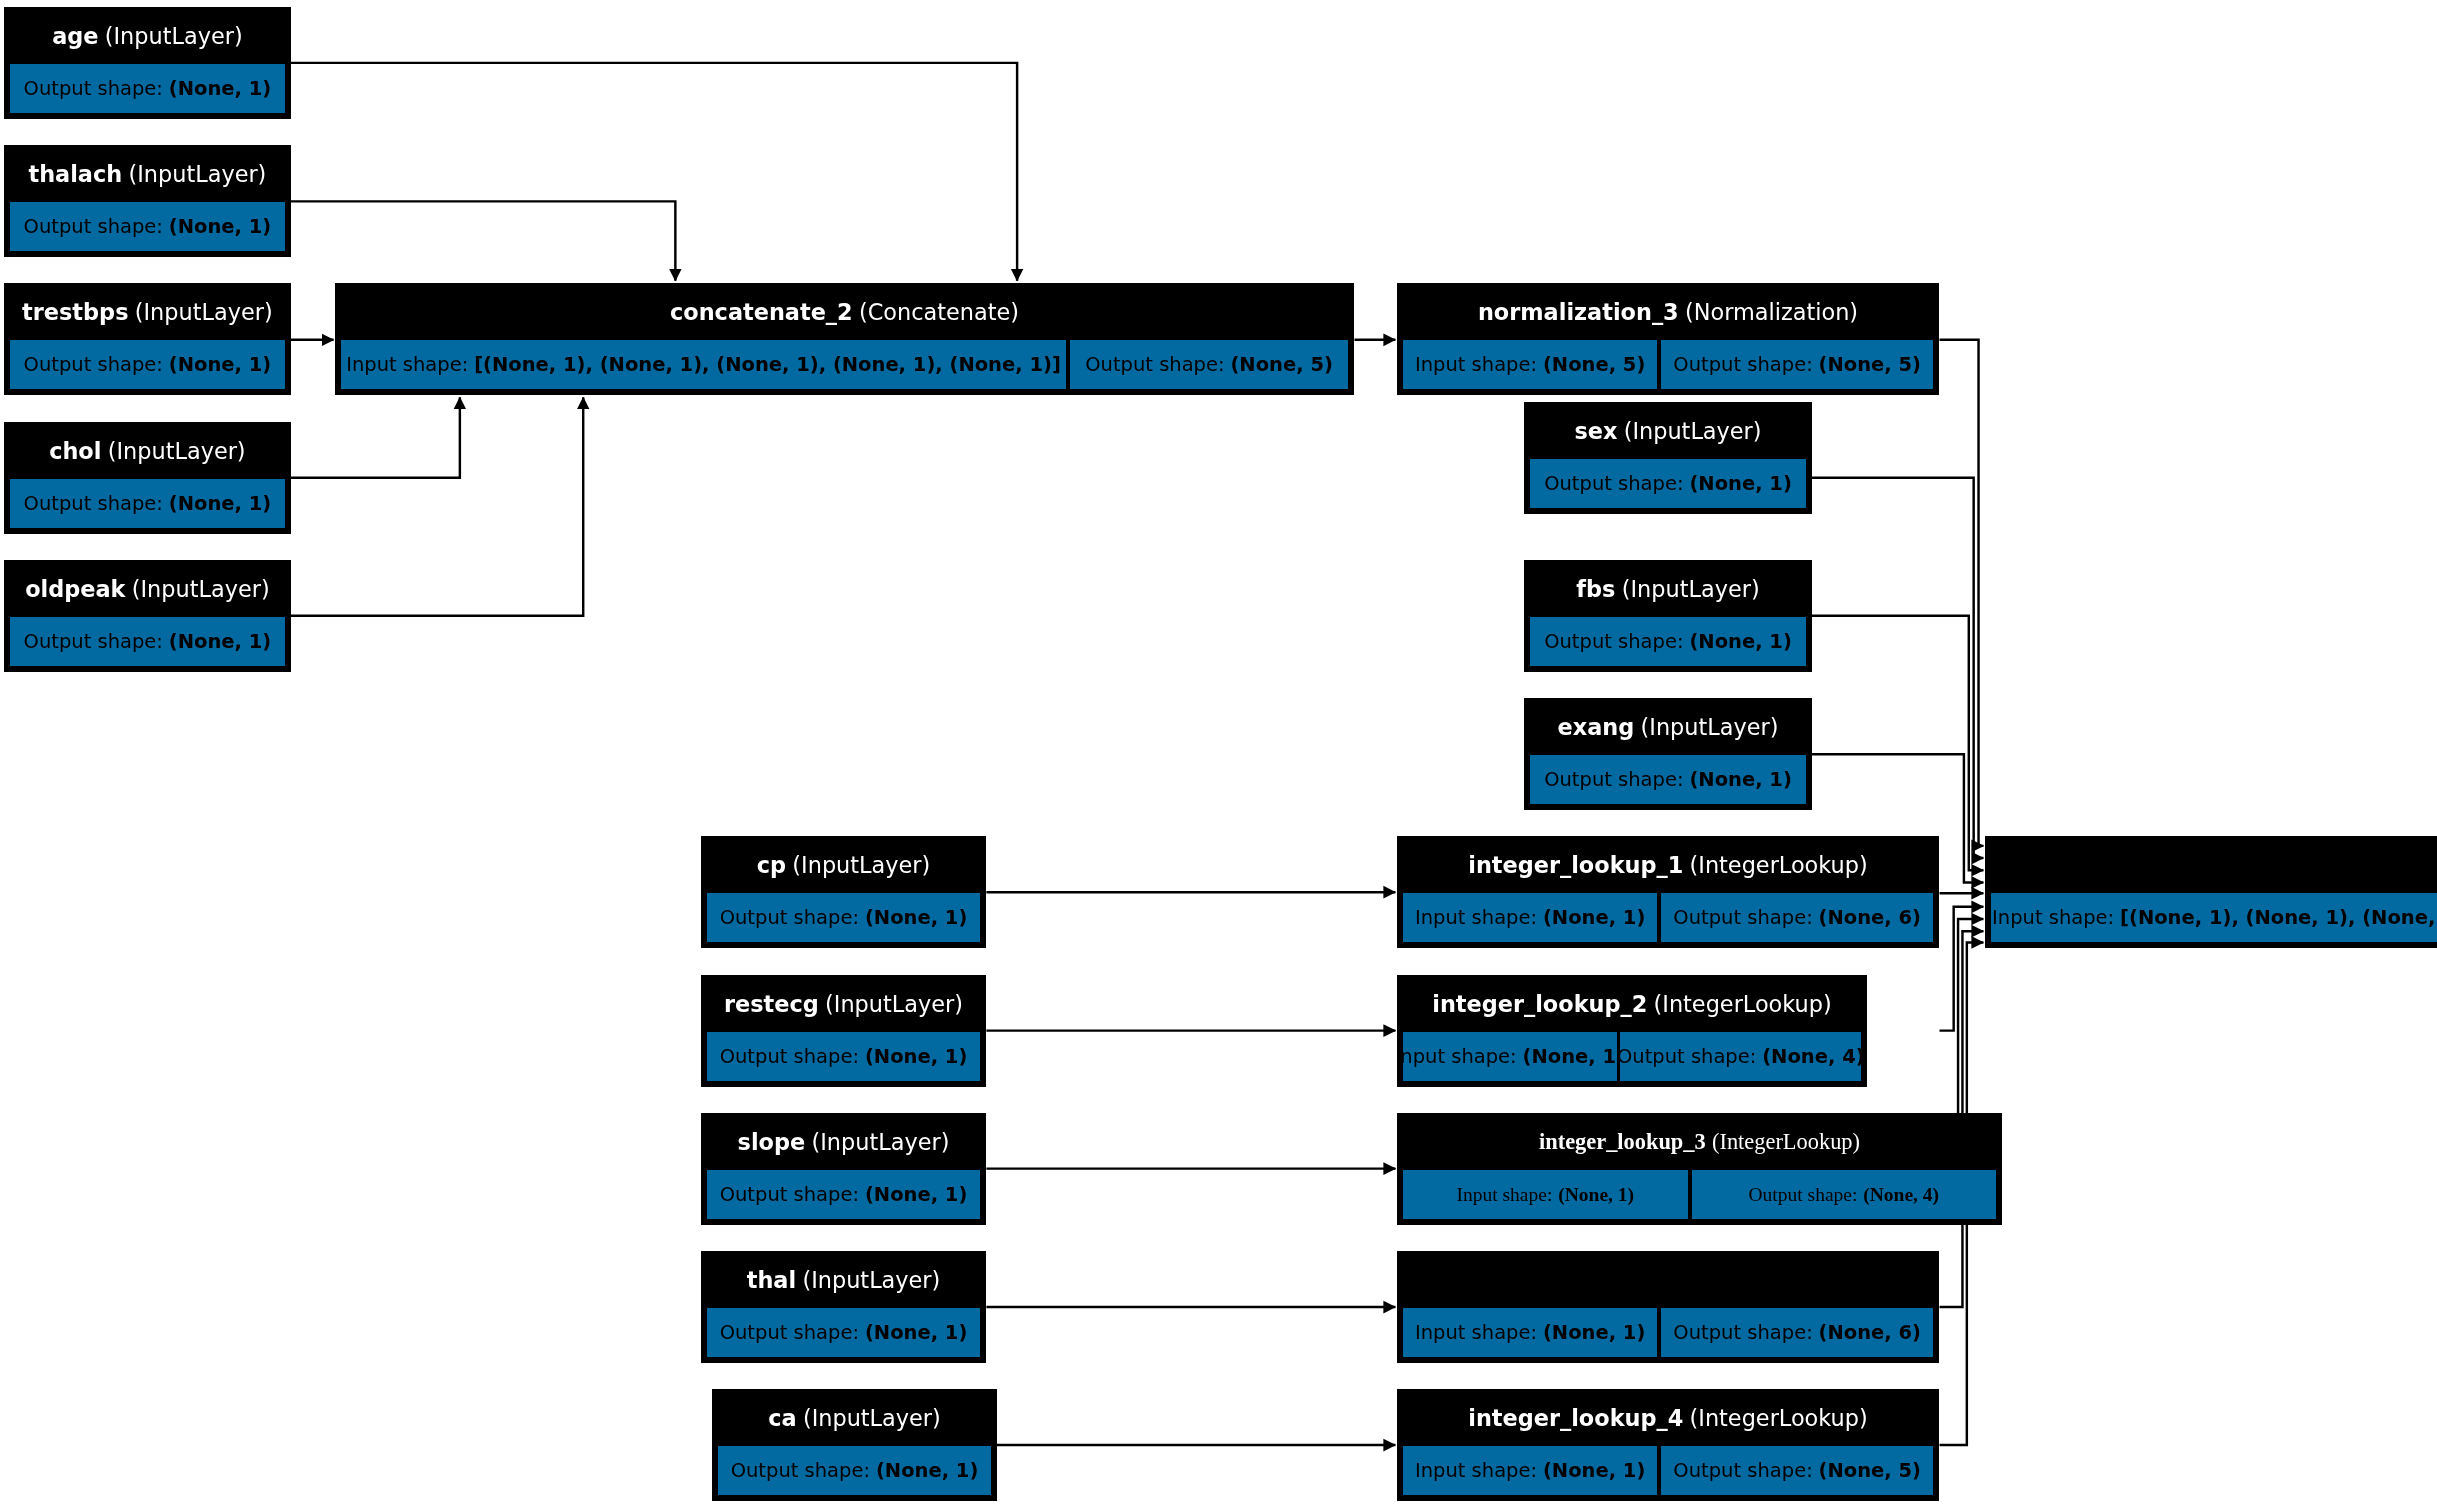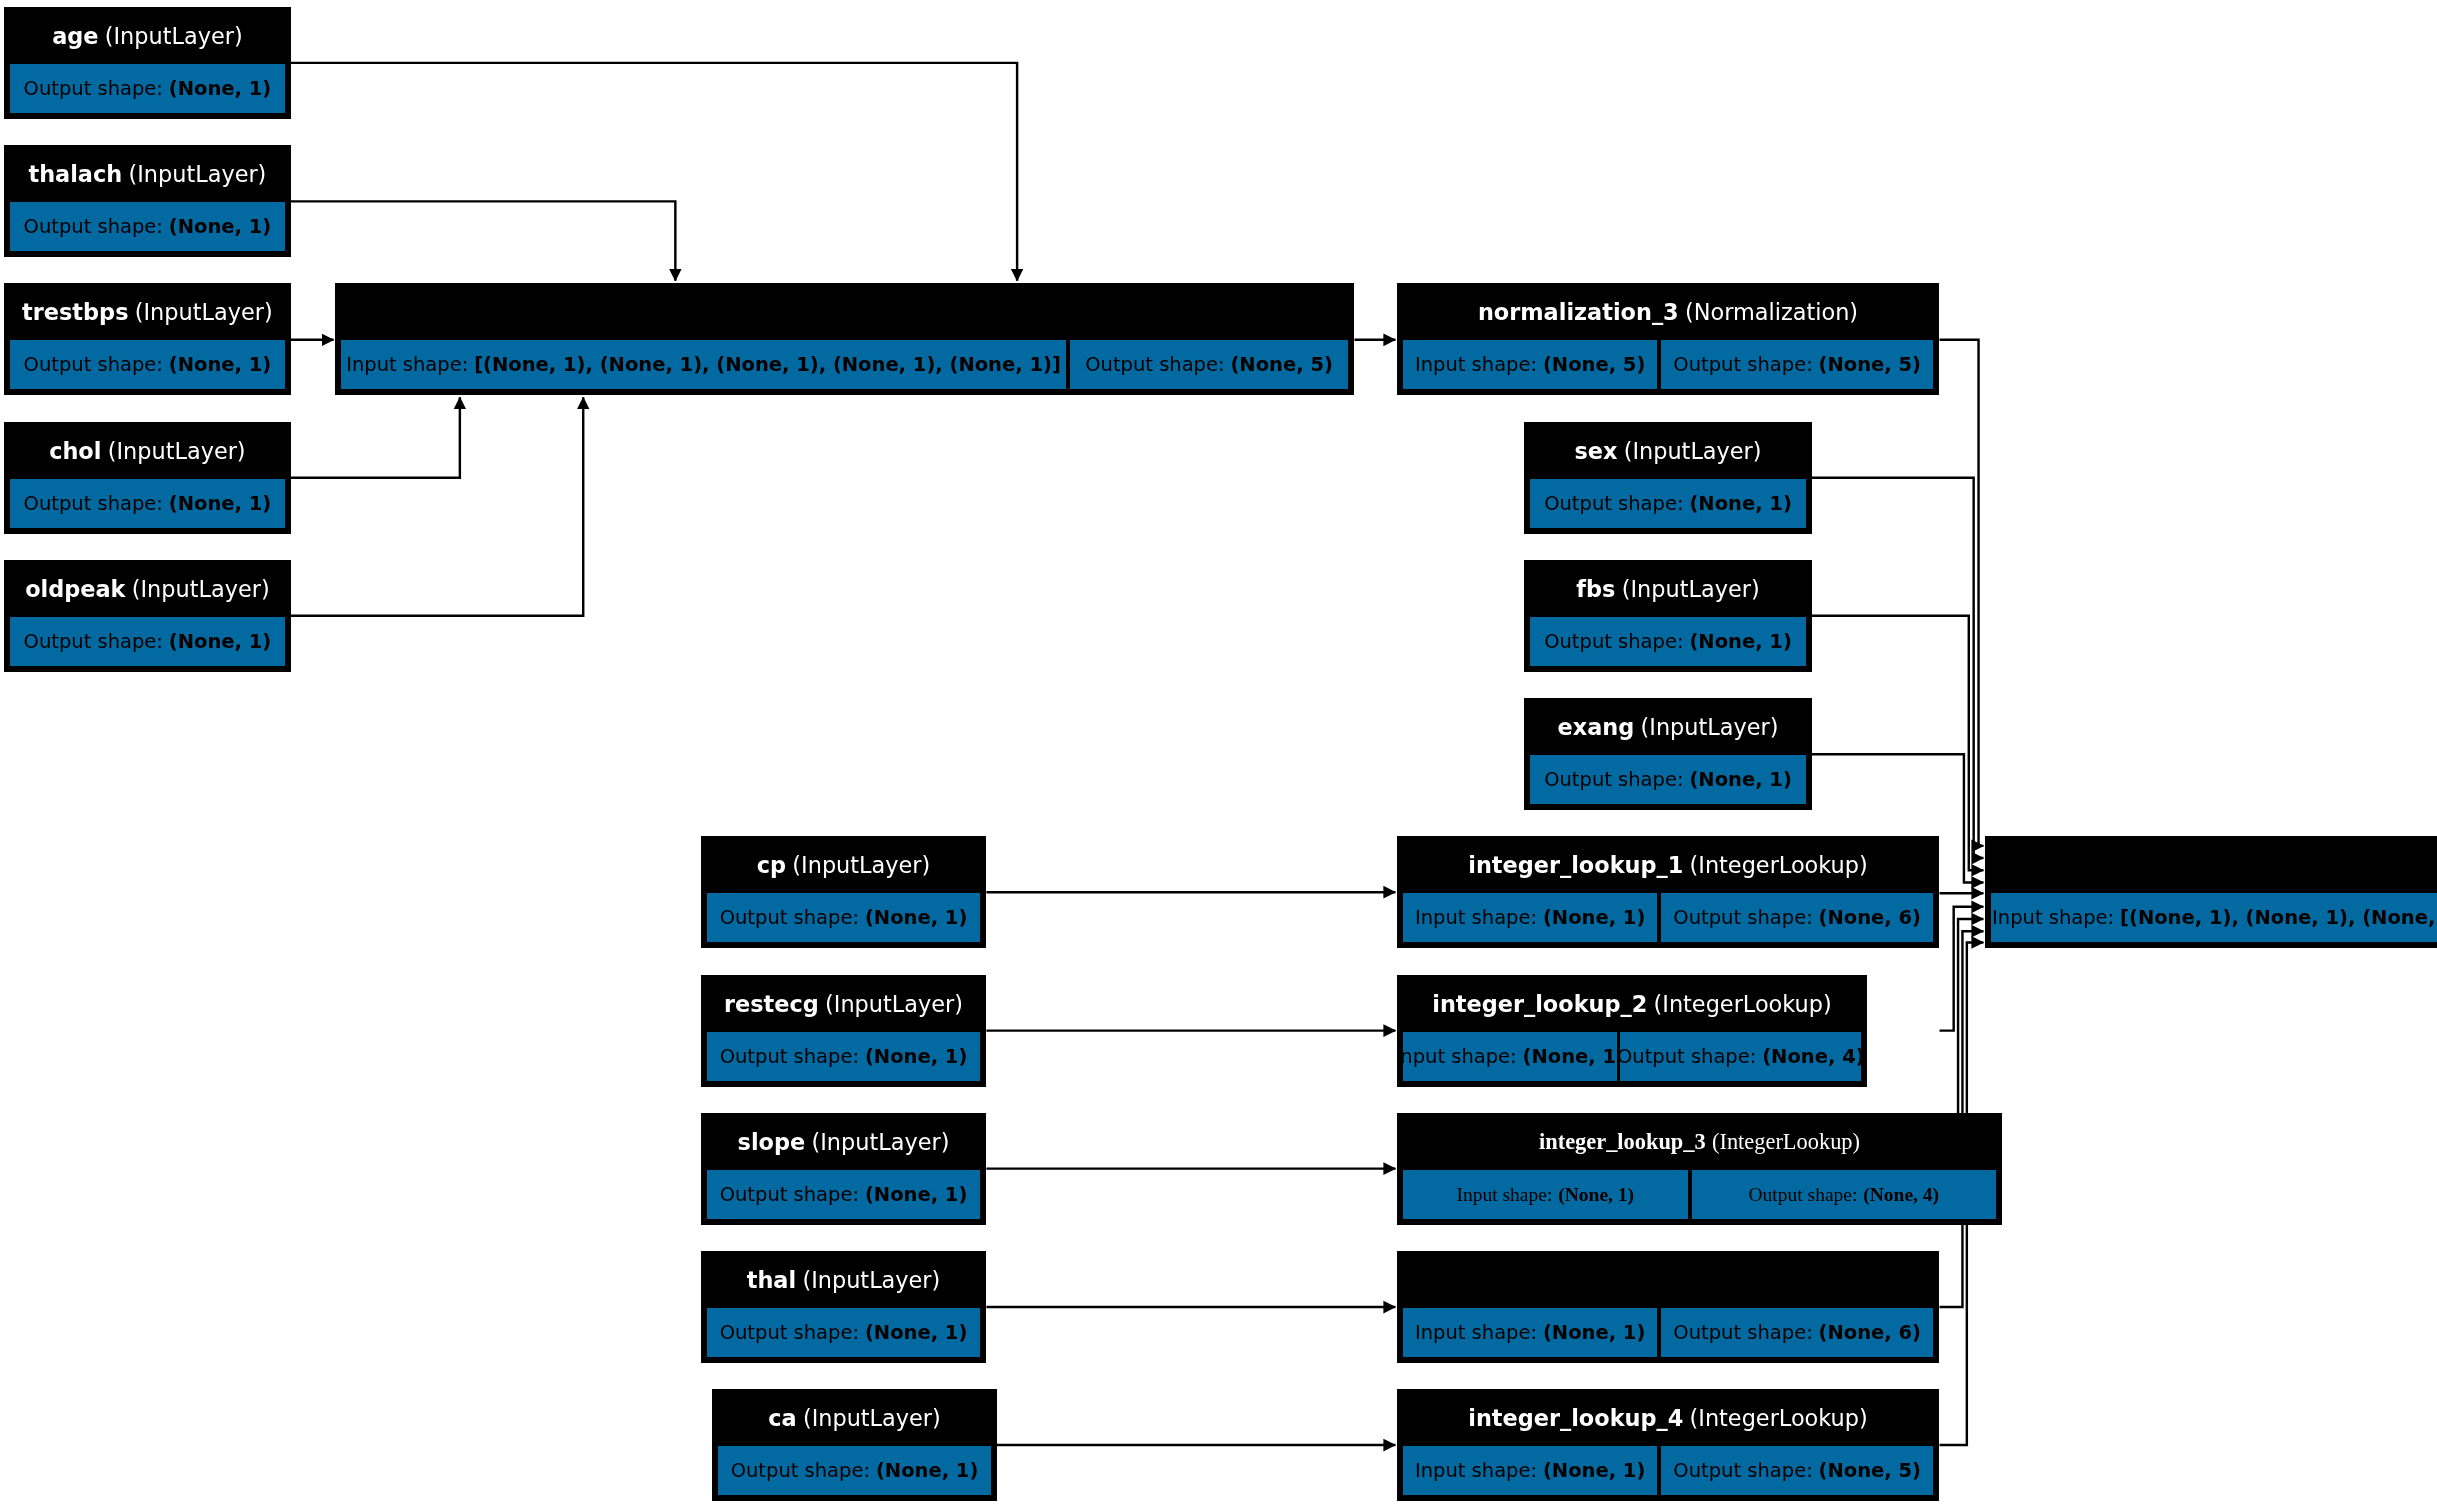--- a/index.html
+++ b/index.html
@@ -156,20 +156,24 @@
       </div>
     <div class="cells">
       <div class="cell grow">
           <span class="lbl">Output shape:</span>
           <span class="val">(None, 1)</span>
         </div>
     </div>
   </div>
 
   <div class="node" style="left:335px; top:283px; width:1019px;">
+    <div class="hdr">
+        <span class="nm">concatenate_2</span>
+        <span class="tp">(Concatenate)</span>
+      </div>
     <div class="cells">
       <div class="cell" style="width:72%;">
           <span class="lbl">Input shape:</span>
           <span class="val">[(None, 1), (None, 1), (None, 1), (None, 1), (None, 1)]</span>
         </div>
       <div class="cell grow">
           <span class="lbl">Output shape:</span>
           <span class="val">(None, 5)</span>
         </div>
     </div>
@@ -185,21 +189,21 @@
           <span class="lbl">Input shape:</span>
           <span class="val">(None, 5)</span>
         </div>
       <div class="cell grow">
           <span class="lbl">Output shape:</span>
           <span class="val">(None, 5)</span>
         </div>
     </div>
   </div>
 
-  <div class="node" style="left:1524px; top:422px; width:288px;">
+  <div class="node" style="left:1524px; top:402px; width:288px;">
     <div class="hdr">
         <span class="nm">sex</span>
         <span class="tp">(InputLayer)</span>
       </div>
     <div class="cells">
       <div class="cell grow">
           <span class="lbl">Output shape:</span>
           <span class="val">(None, 1)</span>
         </div>
     </div>

